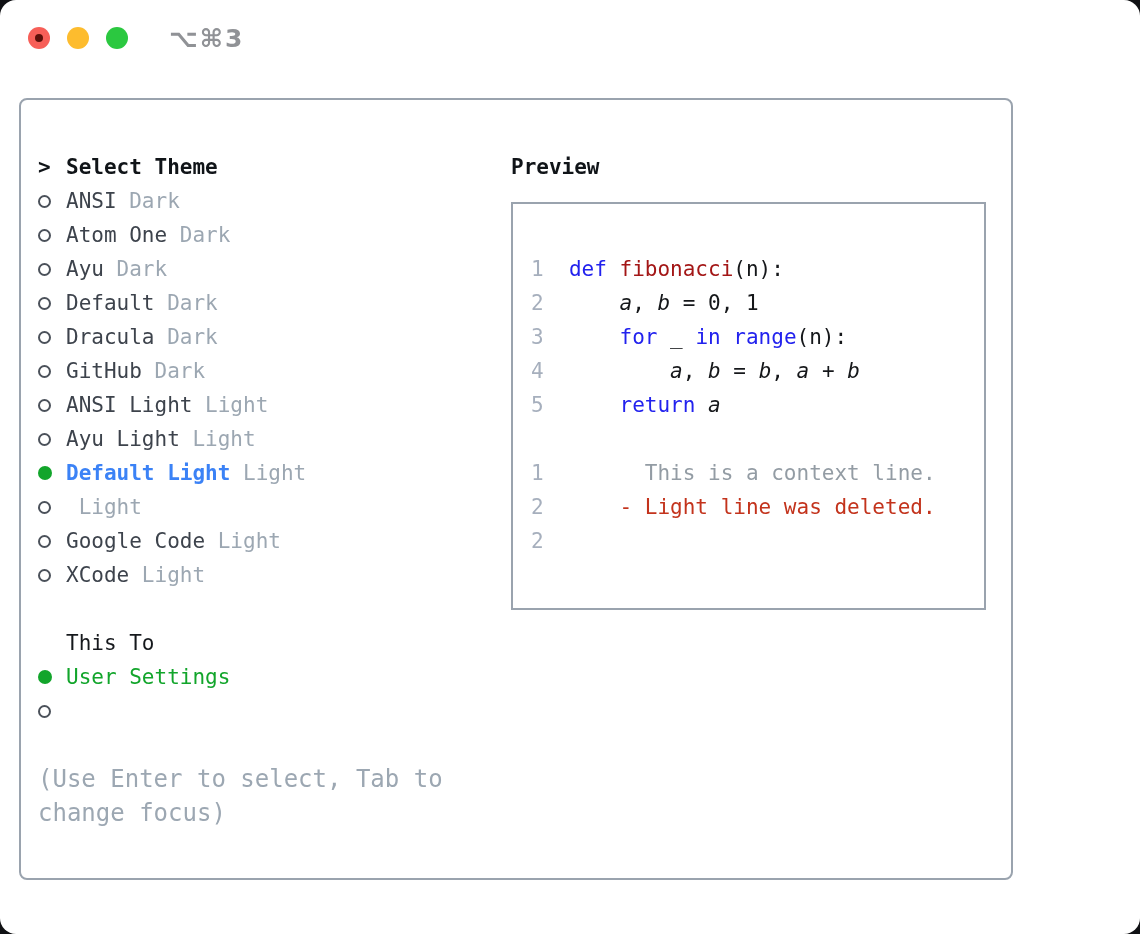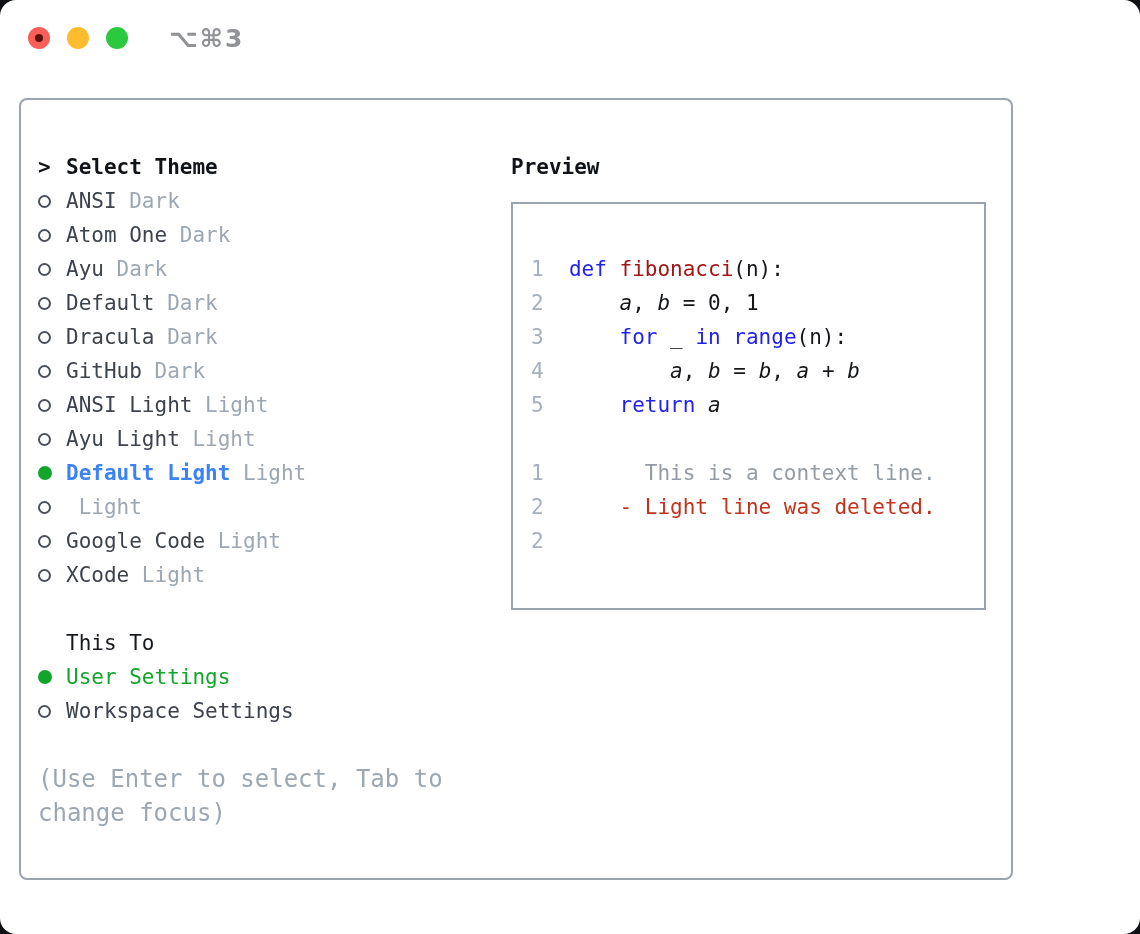--- a/index.html
+++ b/index.html
@@ -142,21 +142,20 @@
       <div class="row">
         <span class="marker"></span>
         <span class="subhdr">This To</span>
       </div>
       <div class="row item">
         <span class="marker"><span class="dot-sel"></span></span>
         <span class="opt-sel">User Settings</span>
       </div>
       <div class="row item">
         <span class="marker"><span class="ring"></span></span>
-        <span>Workspace Settings</span>
       </div>
 
       <div class="hint">(Use Enter to select, Tab to change focus)</div>
     </div>
 
     <div class="rightcol">
       <div class="preview-title" style="margin-left:11px;">Preview</div>
 
       <div class="preview-box">
         <div class="crow blank"></div>

